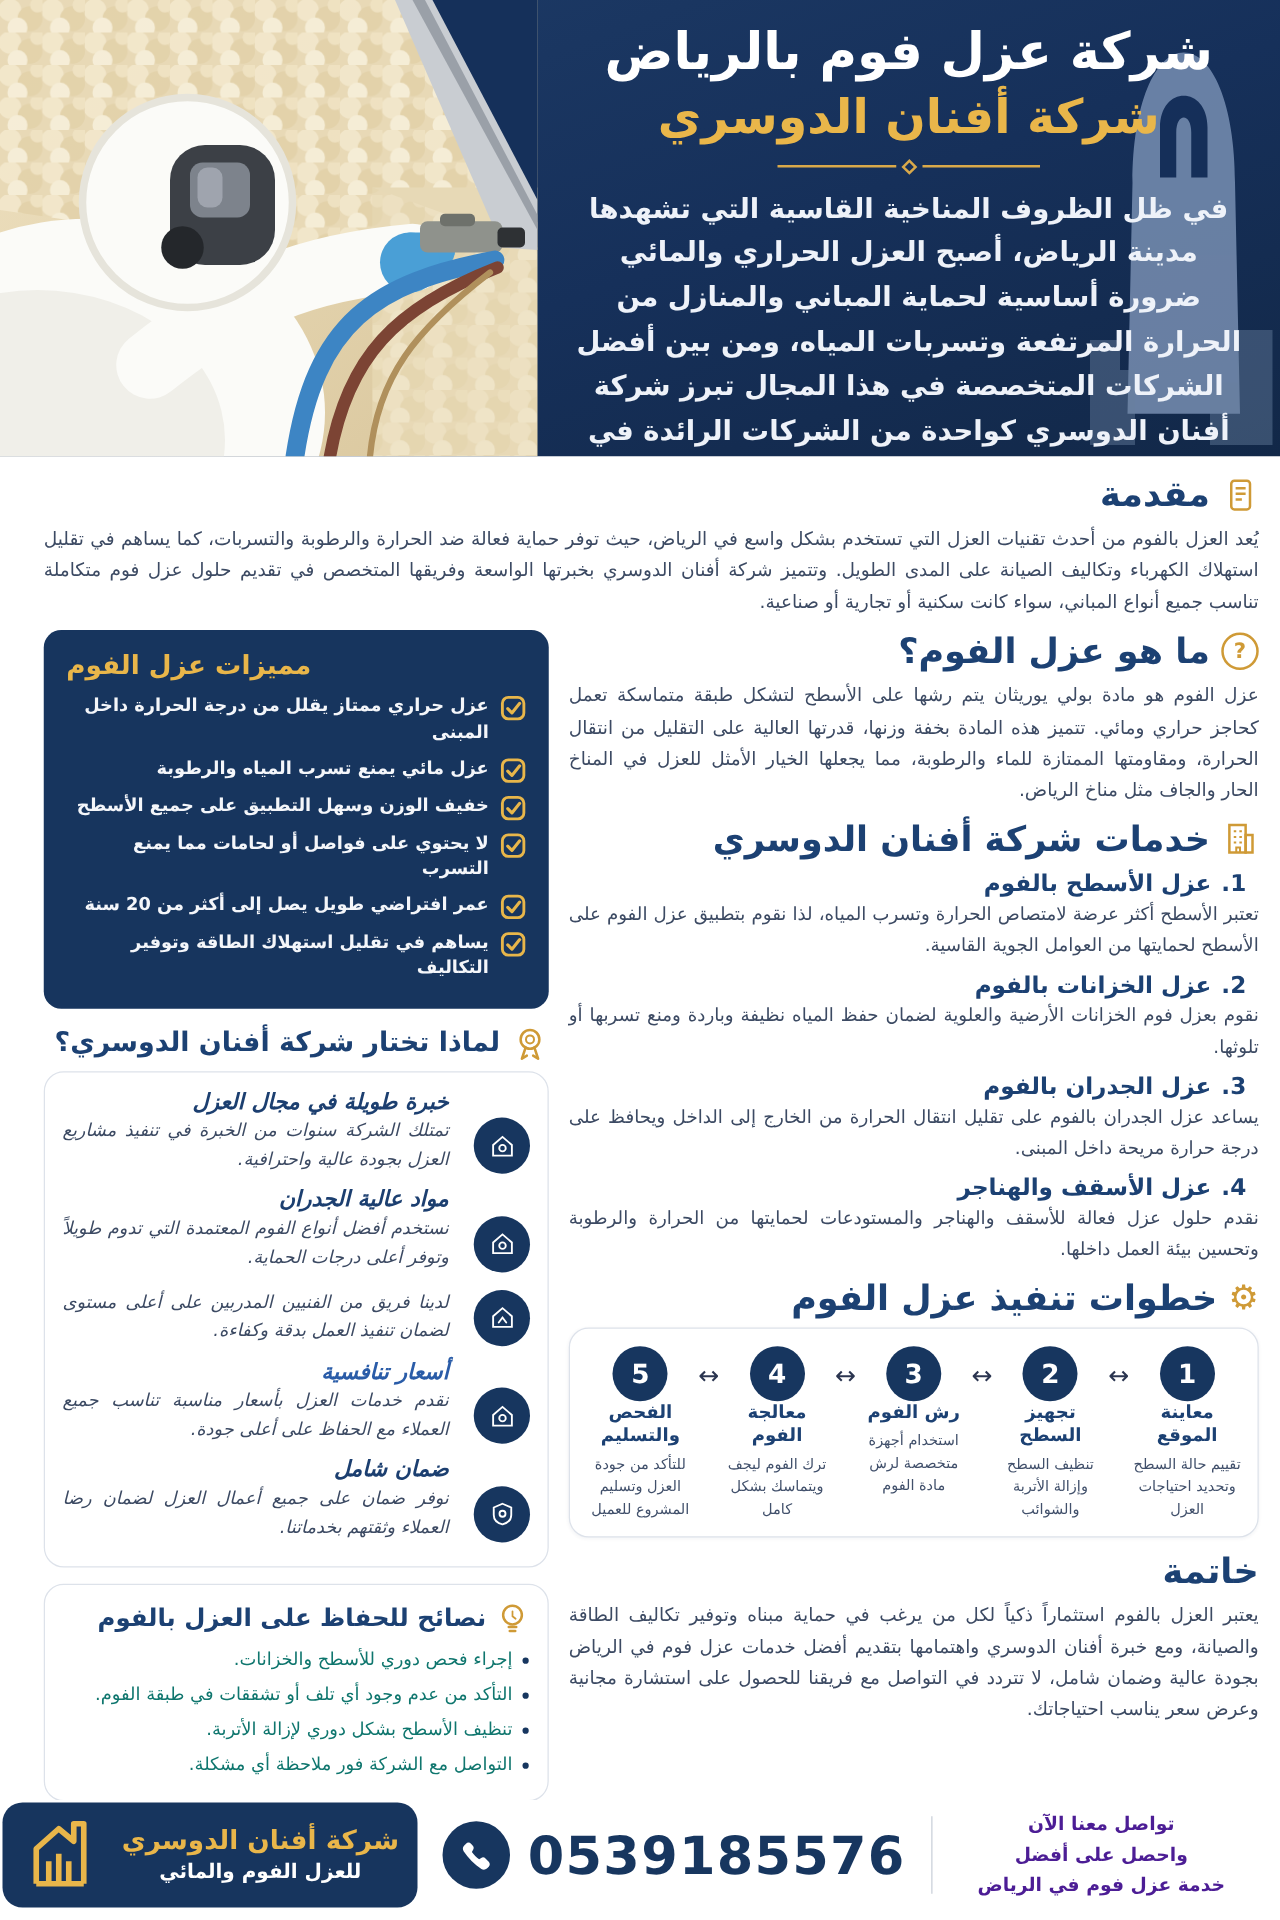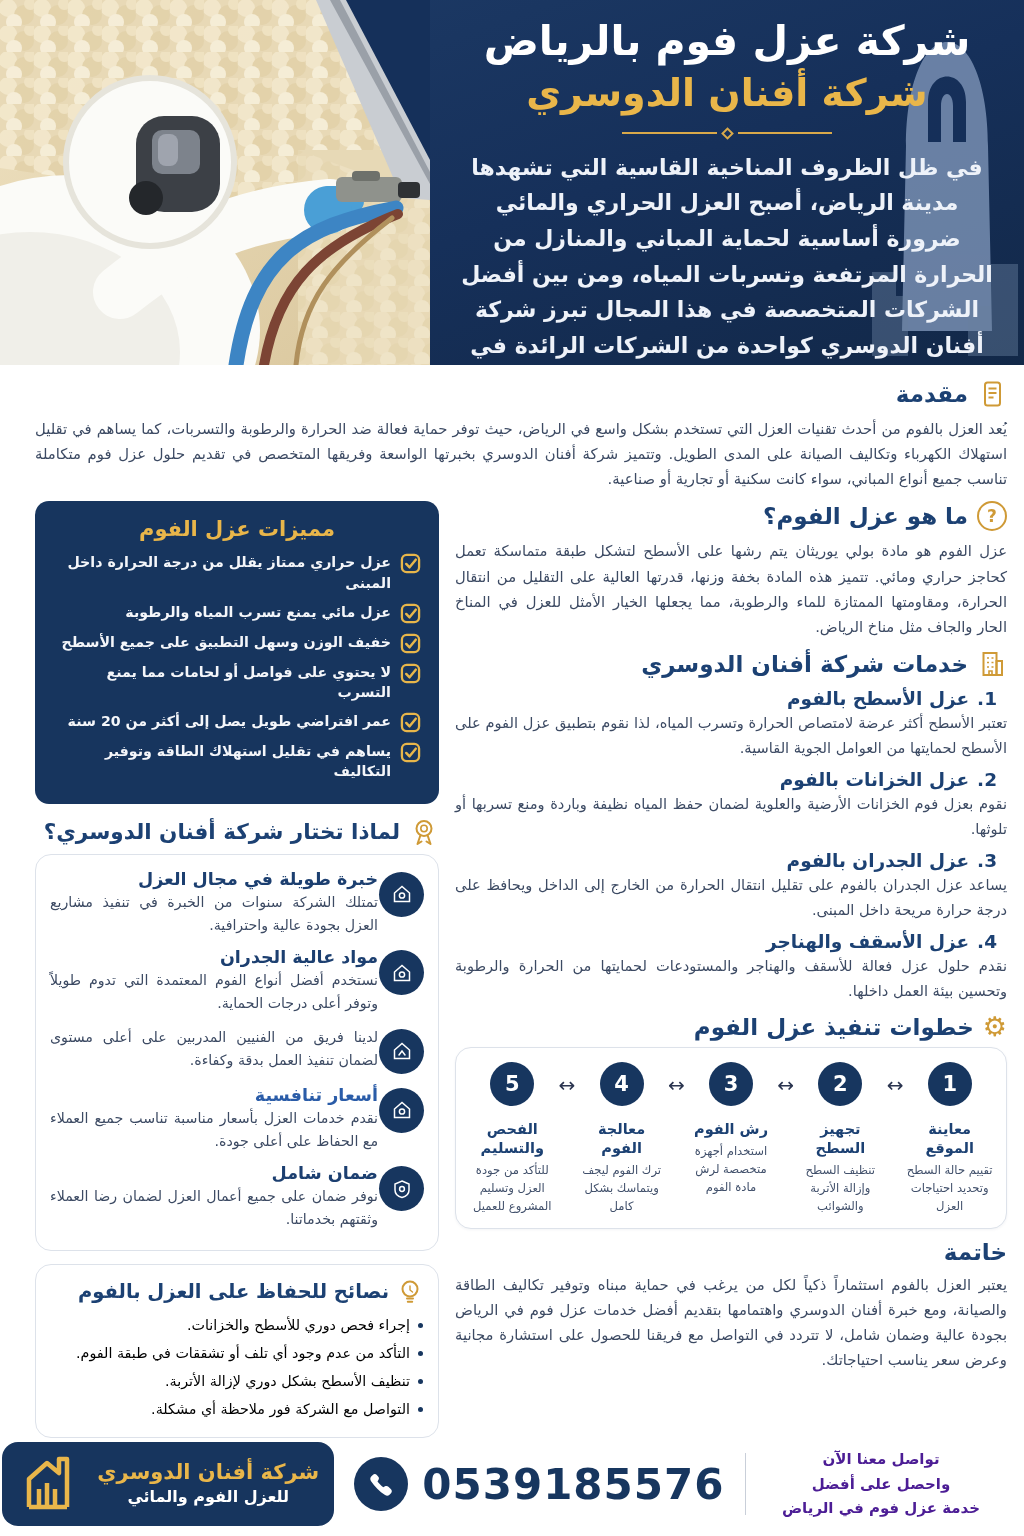--- a/index.html
+++ b/index.html
@@ -15,67 +15,67 @@
   .hero-title1 { color:#ffffff; font-size:41px; font-weight:bold; line-height:1.25; }
   .hero-title2 { color:#e9b64a; font-size:38px; font-weight:bold; line-height:1.3; margin-top:2px; }
   .hero-divider { display:flex; align-items:center; justify-content:center; width:210px; margin:10px auto 12px auto; }
   .hero-divider .line { flex:1; height:2px; background:#d9a94a; }
   .hero-divider .diamond { width:9px; height:9px; border:2px solid #d9a94a; transform:rotate(45deg); margin:0 6px; }
   .hero-text { color:#eef2f9; font-size:22px; line-height:1.62; font-weight:bold; padding:0 16px; }
 
   
   .content { padding:14px 17px 0 35px; }
   .sec-head { display:flex; align-items:center; gap:9px; margin-bottom:7px; }
-  .sec-head .ttl { color:#1c4173; font-size:23px; font-weight:bold; }
+  .sec-head .ttl { color:#1c4173; font-size:28px; font-weight:bold; }
   .icon-gold { color:#cf9a36; flex:0 0 auto; display:inline-flex; align-items:center; justify-content:center; }
   .q-circle { width:30px; height:30px; border:2.5px solid #cf9a36; border-radius:50%; color:#cf9a36; font-weight:bold; font-size:17px; display:flex; align-items:center; justify-content:center; }
   .gear { font-size:27px; line-height:1; }
   p.body { color:#3c4a63; font-size:14.8px; line-height:1.7; text-align:justify; }
   .section { margin-bottom:10px; }
 
   .cols { display:flex; gap:16px; align-items:flex-start; }
   .col-main { width:552px; flex:0 0 552px; }
   .col-aside { flex:1; min-width:0; }
 
   
   .svc-item { margin-top:9px; }
   .svc-head { display:flex; gap:8px; align-items:baseline; padding-right:10px; color:#1c4173; font-size:18.5px; font-weight:bold; margin-bottom:2px; }
   .svc-num { color:#1c4173; }
   .svc-desc { color:#3c4a63; font-size:14.6px; line-height:1.68; text-align:justify; }
 
   
   .steps-card { background:#fff; border:1.5px solid #dde2ea; border-radius:16px; padding:14px 10px 12px 10px; display:flex; align-items:flex-start; justify-content:space-between; box-shadow:0 1px 3px rgba(20,40,80,.05); }
   .step { width:96px; display:flex; flex-direction:column; align-items:center; text-align:center; }
   .step-circle { width:44px; height:44px; border-radius:50%; background:#17365f; color:#fff; font-size:21px; font-weight:bold; display:flex; align-items:center; justify-content:center; }
-  .step-title { color:#1c4173; font-size:14.5px; font-weight:bold; margin-top:14px; line-height:1.3; }
+  .step-title { color:#1c4173; font-size:14.5px; font-weight:bold; margin-top:0; line-height:1.3; }
   .step-desc { color:#41506b; font-size:11.6px; line-height:1.55; margin-top:4px; }
   .step-arrow { color:#2b3550; font-size:20px; margin-top:11px; flex:0 0 auto; }
 
   
   .feat-box { background:#17355e; border-radius:14px; padding:16px 18px 14px 18px; margin-bottom:13px; }
-  .feat-title { color:#e9b64a; font-size:21px; font-weight:bold; text-align:center; margin-bottom:11px; }
+  .feat-title { color:#e9b64a; font-size:21px; font-weight:bold; text-align:left; margin-bottom:11px; }
   .feat-item { display:flex; gap:9px; align-items:flex-start; margin-bottom:8px; }
   .feat-item svg { flex:0 0 auto; margin-top:1px; }
   .feat-text { color:#f4f6fa; font-size:14.2px; font-weight:bold; line-height:1.45; text-align:right; }
 
   
   .why-card { background:#fff; border:1.5px solid #dde2ea; border-radius:16px; padding:14px 14px 8px 14px; margin-bottom:13px; }
-  .why-item { display:flex; gap:1px; align-items:flex-start; margin-bottom:11px; }
+  .why-item { display:flex; gap:20px; align-items:flex-end; margin-bottom:11px;font-style:italic; }
   .why-ic { width:45px; height:45px; border-radius:50%; background:#17365f; flex:0 0 auto; display:flex; align-items:center; justify-content:center; margin-top:3px; }
   .why-title { color:#1c3f70; font-size:17.5px; font-weight:bold; margin-bottom:2px; }
   .why-title.accent { color:#2a5ca8; }
   .why-desc { color:#3c4a63; font-size:14.2px; line-height:1.6; text-align:justify; }
 
   
   .tips-card { background:#fff; border:1.5px solid #dde2ea; border-radius:16px; padding:13px 15px 11px 32px; }
   .tips-head { display:flex; align-items:center; gap:8px; margin-bottom:8px; }
   .tips-head .ttl { color:#1c4173; font-size:19.5px; font-weight:bold; }
   .tip-item { display:flex; gap:8px; align-items:flex-start; margin-bottom:6px; }
   .tip-dot { width:5px; height:5px; border-radius:50%; background:#17365f; flex:0 0 auto; margin-top:9px; }
-  .tip-text { color:#000000; font-size:14.3px; line-height:1.55; text-align:right; }
+  .tip-text { color:#0f766e; font-size:14.3px; line-height:1.55; text-align:right; }
 
   
   .footer { position:absolute; left:0; right:0; bottom:0; height:96px; display:flex; align-items:center; padding:0 22px 8px 30px; gap:20px; background:#fff; }
   .contact-block { text-align:center; color:#4c1d95; font-size:15px; font-weight:bold; line-height:1.65; flex:0 0 auto; margin-right:6px; width:230px; }
   .v-divider { width:1.5px; height:62px; background:#c9cfd9; flex:0 0 auto; }
   .phone-cta { display:flex; align-items:center; gap:14px; flex:1; justify-content:center; }
   .phone-num { color:#17365f; font-size:42px; font-weight:bold; direction:ltr; letter-spacing:1px; }
   .phone-ic { width:54px; height:54px; border-radius:50%; background:#17365f; display:flex; align-items:center; justify-content:center; flex:0 0 auto; }
   .logo-box { background:#17355e; border-radius:16px; height:84px; width:332px; flex:0 0 auto; display:flex; align-items:center; justify-content:center; gap:14px; padding:0 14px; }
   .logo-text { text-align:center; }

